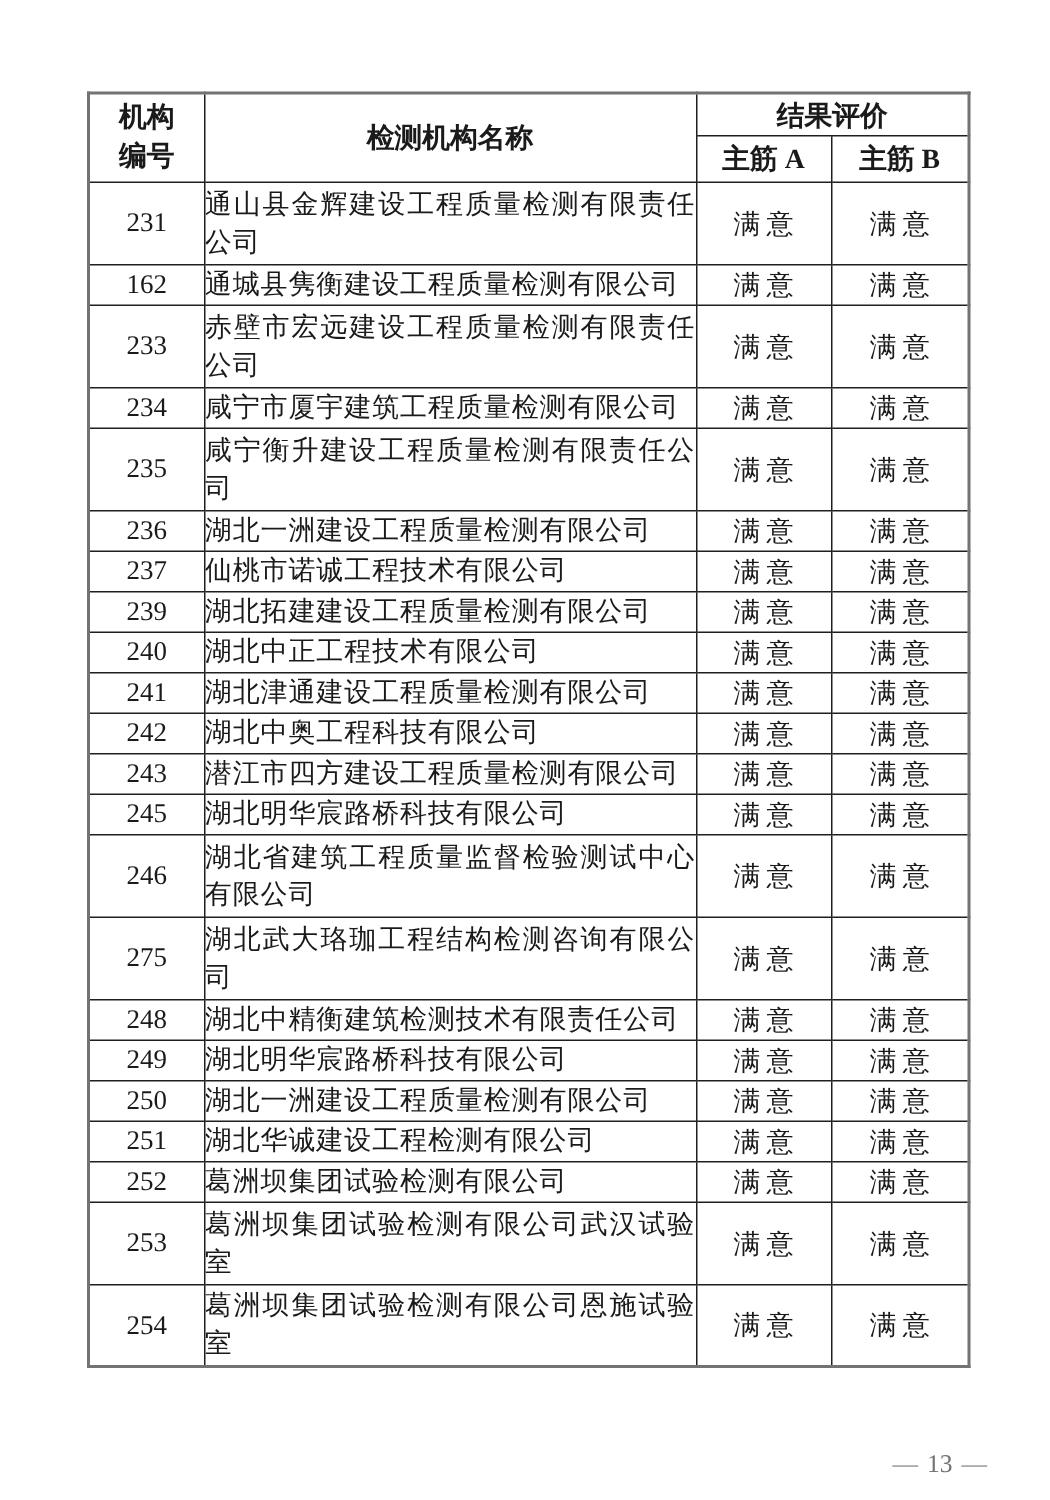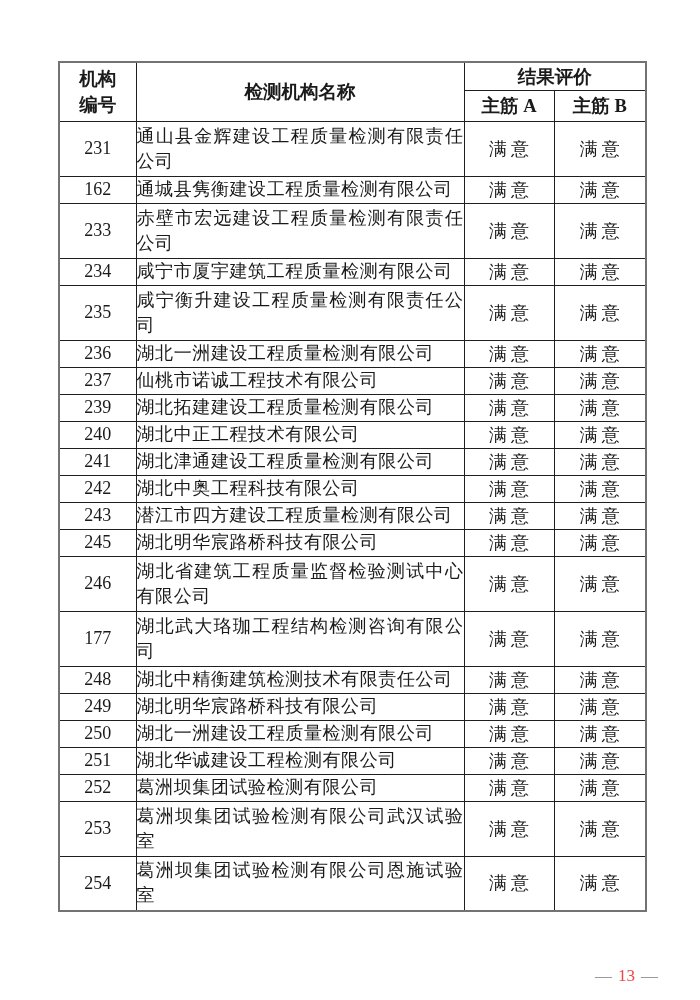--- a/index.html
+++ b/index.html
@@ -63,21 +63,21 @@
     word-break: break-all;
   }
   #footer {
     position: absolute;
     top: 966px;
     right: 42px;
     font-size: 17px;
     white-space: nowrap;
   }
   #footer .dash { color: #8b8b8b; }
-  #footer .num { color: #ef4444; padding: 0 6px; }
+  #footer .num { color: #737373; padding: 0 6px; }
 </style>
 </head>
 <body>
 
 <div id="page">
 
   <table class="results">
     <colgroup>
       <col style="width:77px">
       <col style="width:328px">
@@ -177,21 +177,21 @@
           <td class="center eval">满意</td>
           <td class="center eval">满意</td>
         </tr>
         <tr class="tall">
           <td class="center">246</td>
           <td class="name">湖北省建筑工程质量监督检验测试中心有限公司</td>
           <td class="center eval">满意</td>
           <td class="center eval">满意</td>
         </tr>
         <tr class="tall">
-          <td class="center">177</td>
+          <td class="center">275</td>
           <td class="name">湖北武大珞珈工程结构检测咨询有限公司</td>
           <td class="center eval">满意</td>
           <td class="center eval">满意</td>
         </tr>
         <tr>
           <td class="center">248</td>
           <td class="name">湖北中精衡建筑检测技术有限责任公司</td>
           <td class="center eval">满意</td>
           <td class="center eval">满意</td>
         </tr>

